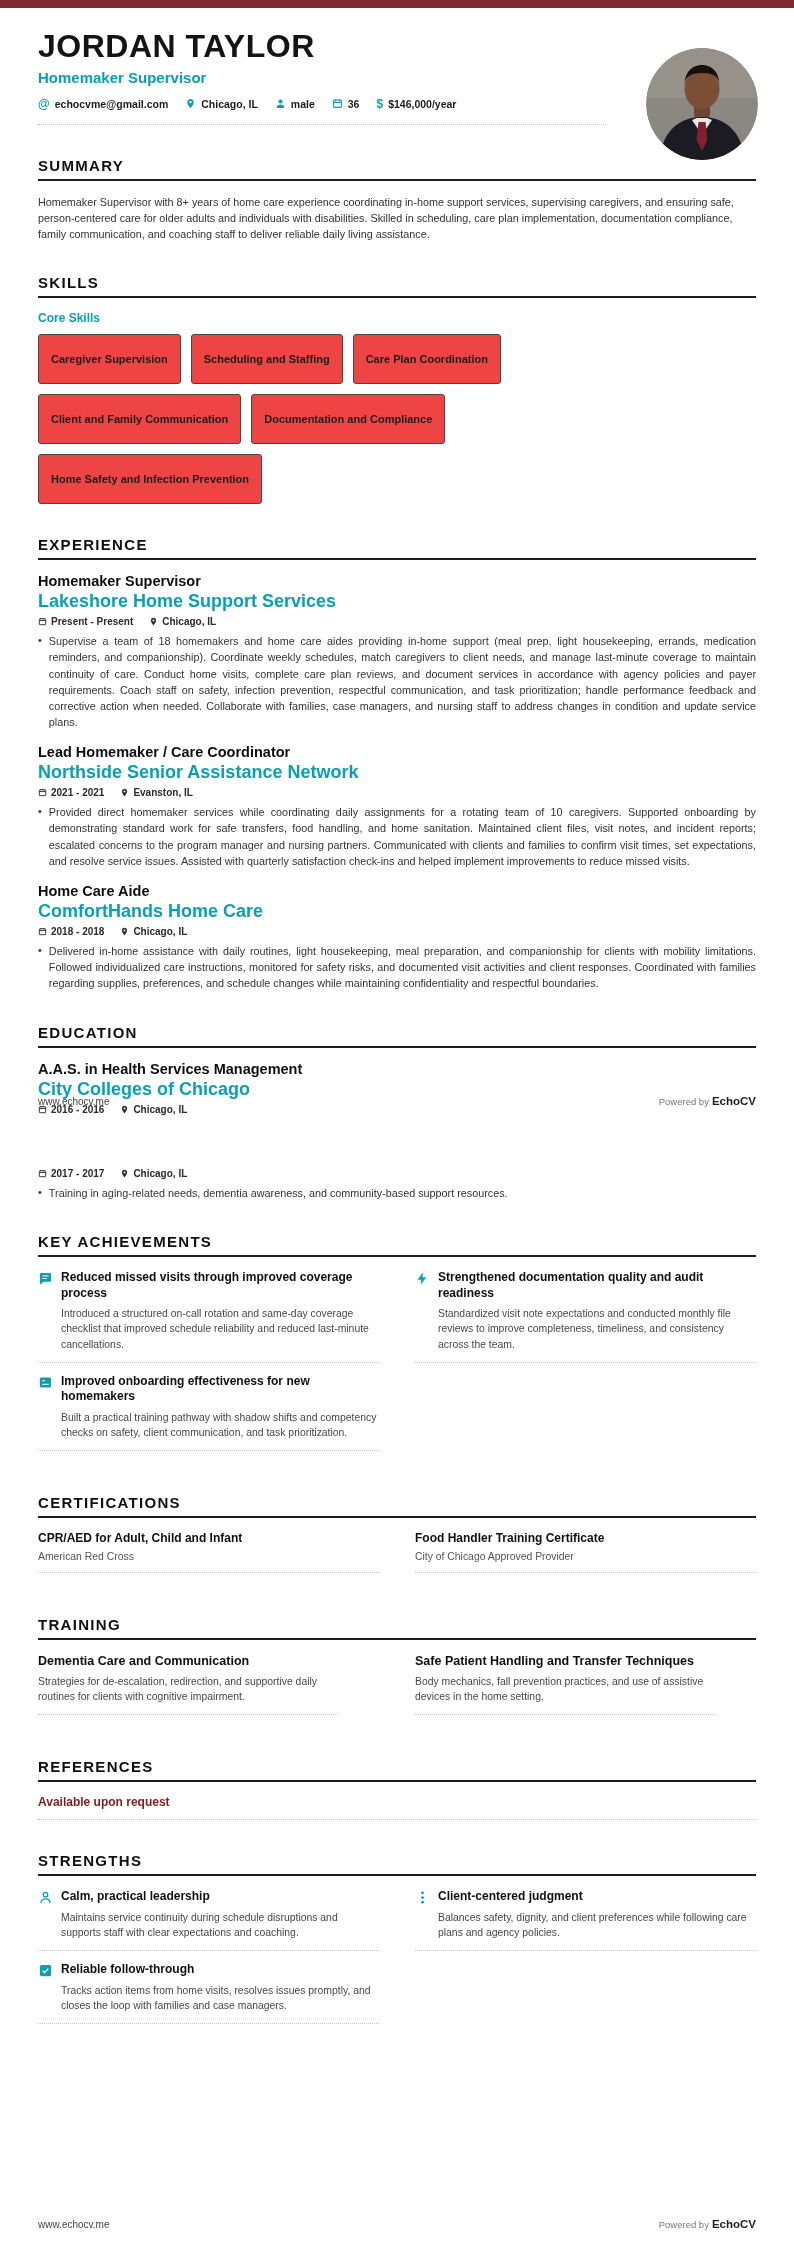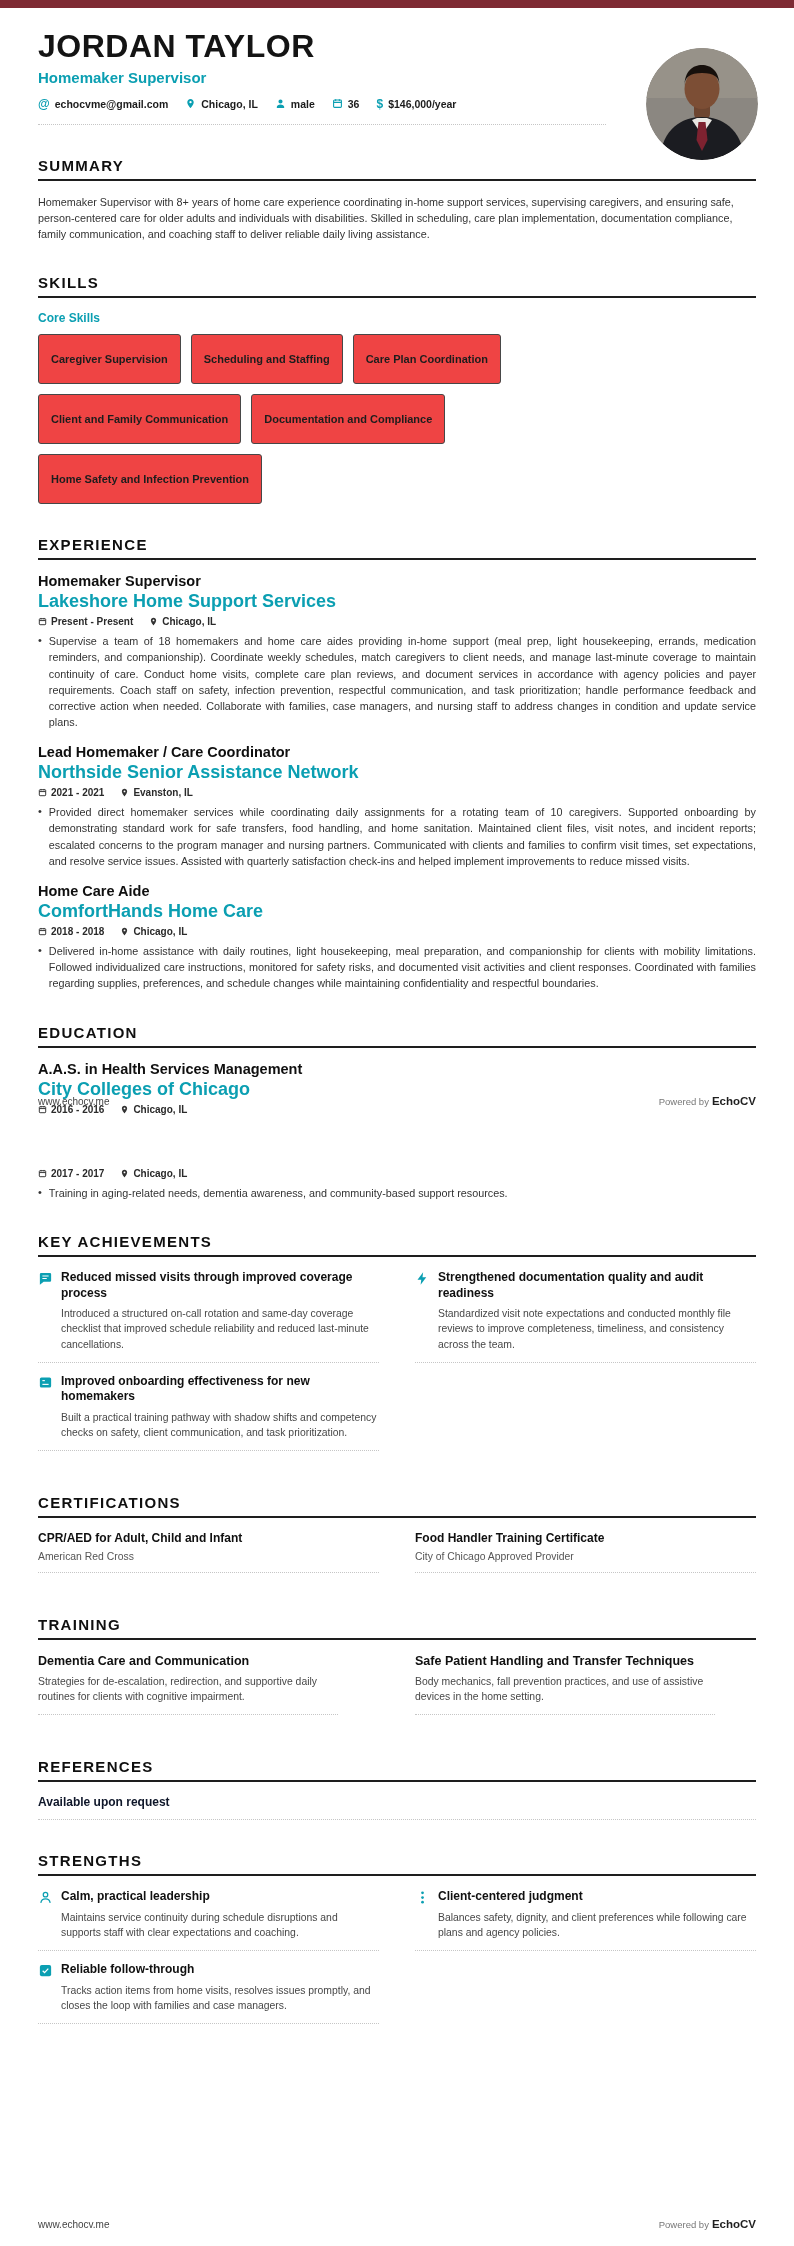--- a/index.html
+++ b/index.html
@@ -52,21 +52,21 @@
   .card-head { display:flex; gap:8px; align-items:flex-start; }
   .card-ico { color:var(--accent); flex:0 0 auto; margin-top:1px; }
   .card-ico svg { width:15px; height:15px; display:block; }
   .card-title { font-size:12px; font-weight:700; color:#101010; line-height:1.3; }
   .card-text { font-size:10.4px; color:#474747; line-height:1.45; margin:5px 0 0 23px; }
 
   .cert-title { font-size:12px; font-weight:700; color:#101010; line-height:1.3; }
   .cert-sub { font-size:10.4px; color:#555; margin-top:4px; }
   .tr-title { font-size:12.5px; font-weight:700; color:#101010; line-height:1.3; }
   .tr-text { font-size:10.4px; color:#474747; line-height:1.45; margin-top:5px; }
-  .ref-text { font-size:12px; font-weight:700; color:#0f172a; }
+  .ref-text { font-size:12px; font-weight:700; color:#7f1d1d; }
 
   
   .pagefoot { position:absolute; left:38px; right:38px; bottom:16px; display:flex; justify-content:space-between; align-items:baseline;margin-top:48px; }
   .site { font-size:10px; color:#444; text-decoration:none; }
   .powered { font-size:9.5px; color:#777; }
   .powered b { font-size:11.5px; color:#1f1f1f; font-weight:700; margin-left:3px; }
 </style>
 </head>
 <body>
 

